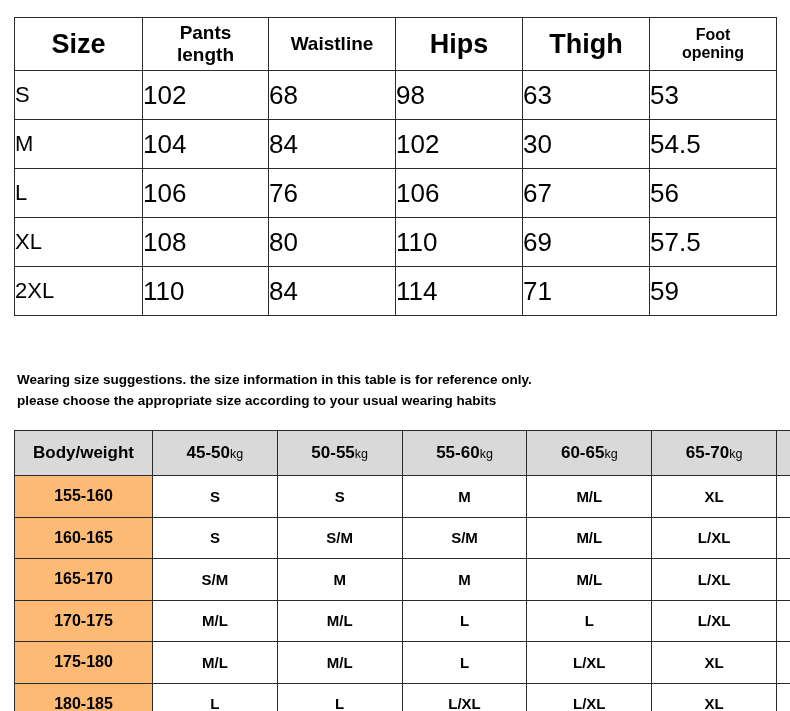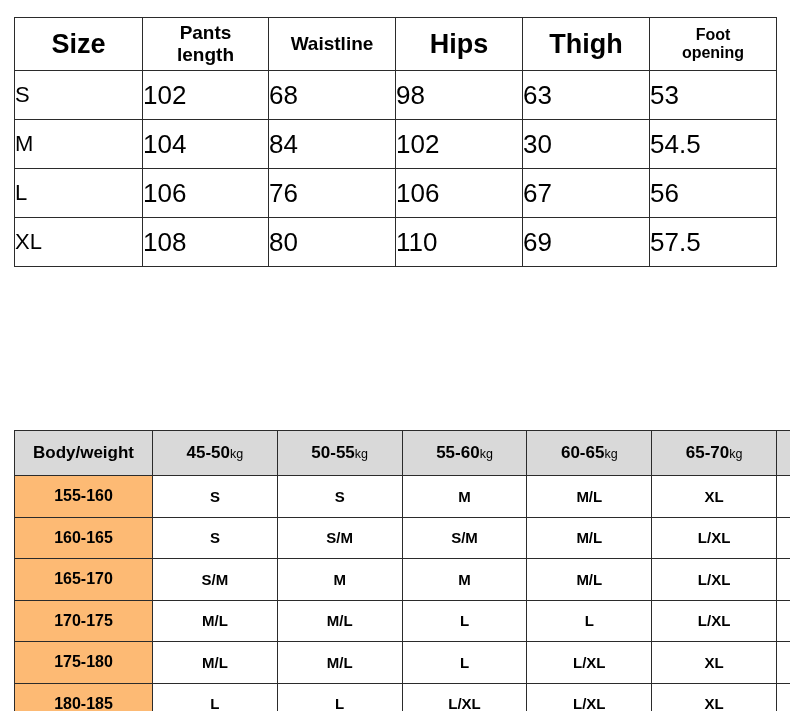--- a/index.html
+++ b/index.html
@@ -167,23 +167,35 @@
         <td class="cell-num">56</td>
       </tr>
       <tr>
         <td class="cell-size">XL</td>
         <td class="cell-num">108</td>
         <td class="cell-num">80</td>
         <td class="cell-num">110</td>
         <td class="cell-num">69</td>
         <td class="cell-num">57.5</td>
       </tr>
+      <tr>
+        <td class="cell-size">2XL</td>
+        <td class="cell-num">110</td>
+        <td class="cell-num">84</td>
+        <td class="cell-num">114</td>
+        <td class="cell-num">71</td>
+        <td class="cell-num">59</td>
+      </tr>
     </tbody>
   </table>
 
+  <div class="note">
+    <div>Wearing size suggestions. the size information in this table is for reference only.</div>
+    <div>please choose the appropriate size according to your usual wearing habits</div>
+  </div>
 
   <table class="fit-table">
     <colgroup>
       <col class="fc-0">
         <col class="fc-n">
         <col class="fc-n">
         <col class="fc-n">
       <col class="fc-n">
         <col class="fc-n">
         <col class="fc-n">

